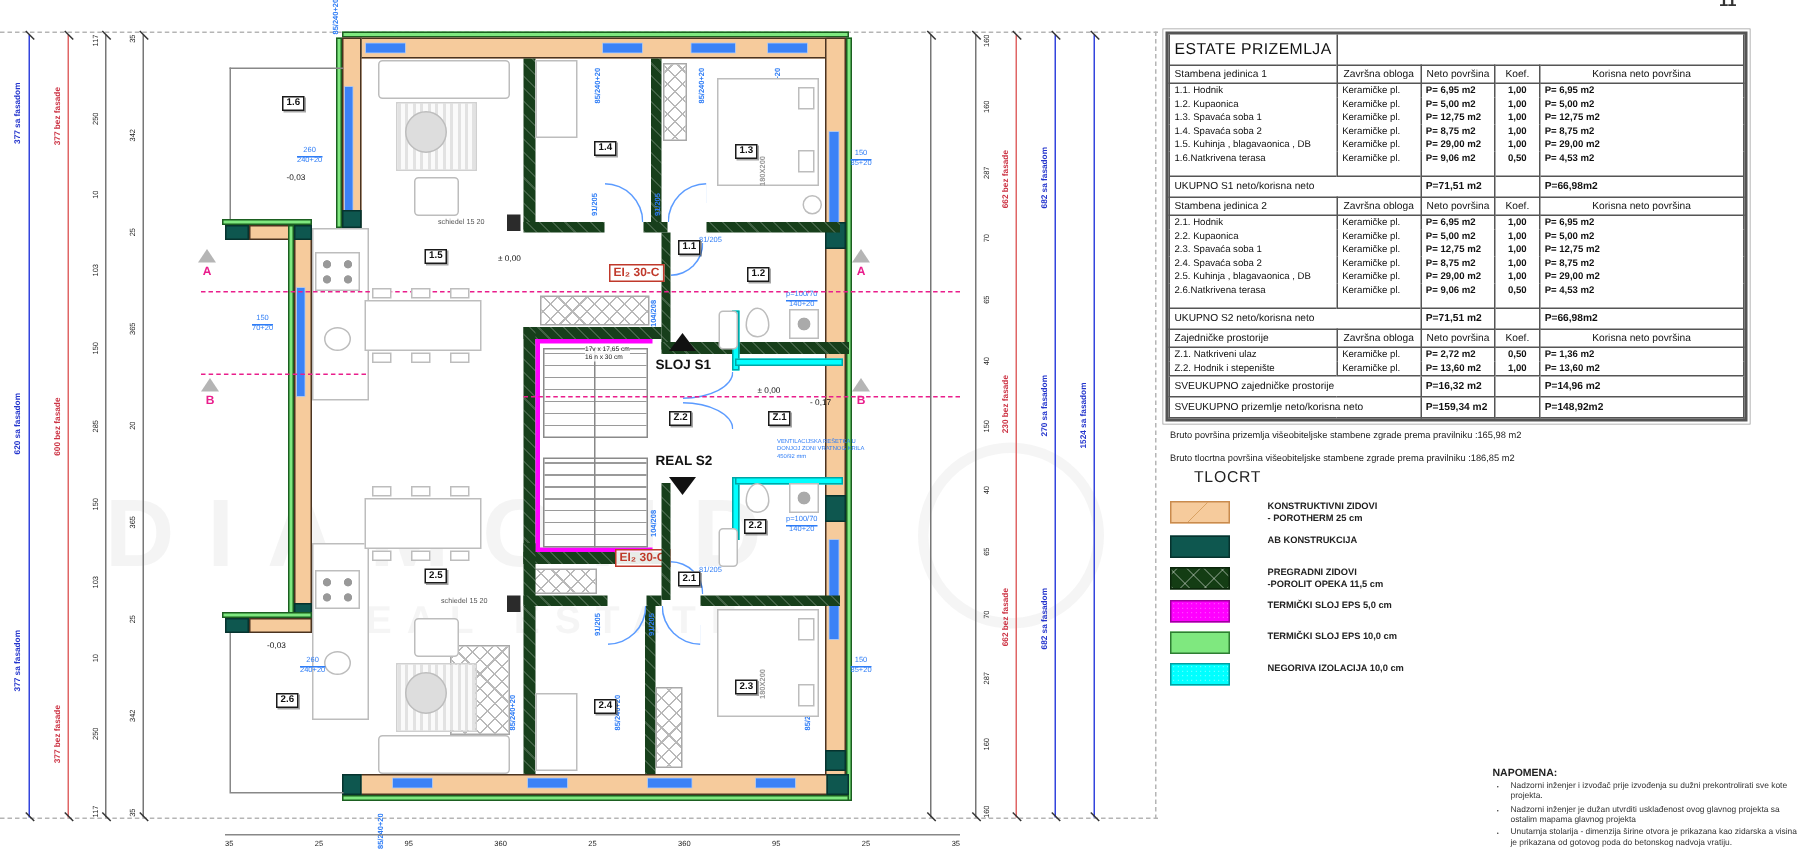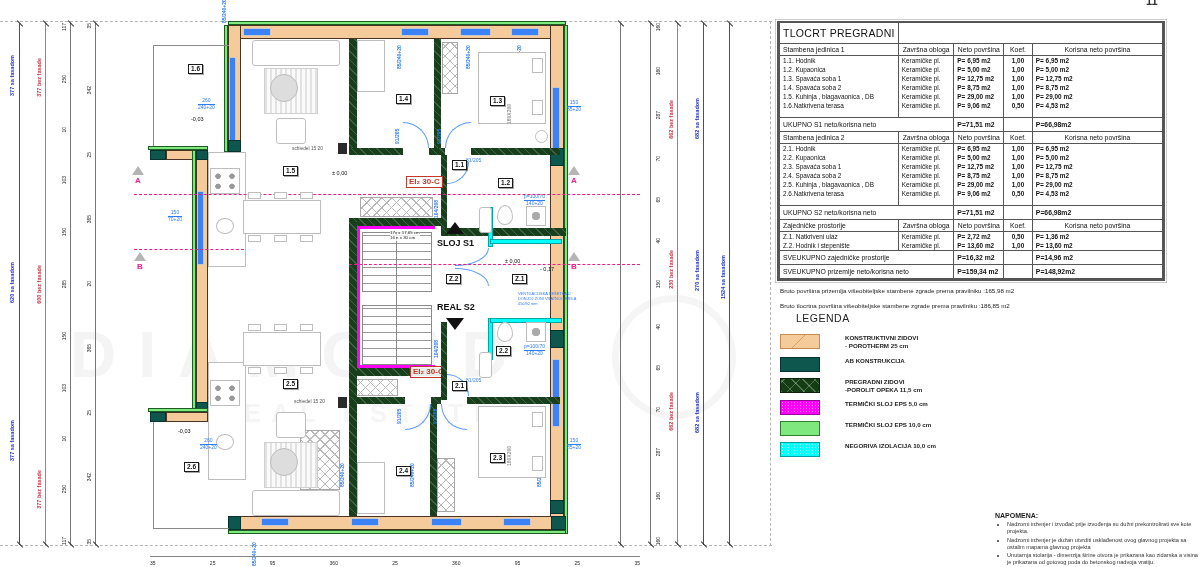--- a/index.html
+++ b/index.html
@@ -406,21 +406,21 @@
   <table class="a" id="areas">
     <colgroup>
         <col style="width:107px">
         <col style="width:56px">
         <col style="width:50px">
         <col style="width:30px">
         <col style="width:143px">
       </colgroup>
     <tbody>
       <tr class="t-title">
-        <td>TLOCRT PREGRADNI</td>
+        <td>ESTATE PRIZEMLJA</td>
         <td colspan="4"></td>
       </tr>
       <tr class="t-sec">
         <td>Stambena jedinica 1</td>
         <td class="hc">Završna obloga</td>
         <td class="hc">Neto površina</td>
         <td class="hc">Koef.</td>
         <td class="hc">Korisna neto površina</td>
       </tr>
     </tbody>
@@ -587,21 +587,21 @@
       </tr>
     </tbody>
   </table>
 
   <div class="a" id="bruto">
     <div>Bruto površina prizemlja višeobiteljske stambene zgrade prema pravilniku :165,98 m2</div>
     <div>Bruto tlocrtna površina  višeobiteljske stambene zgrade prema pravilniku :186,85 m2</div>
   </div>
 
   <div class="a" id="legend">
-    <h3>LEGENDA</h3>
+    <h3>TLOCRT</h3>
     <div id="legend-items">
         <div class="lg-row">
         <span class="sw" data-style="porotherm"></span>
         <span class="lg-lab">
             <b>KONSTRUKTIVNI ZIDOVI</b>
             <b>- POROTHERM 25 cm</b>
           </span>
       </div>
         <div class="lg-row">
         <span class="sw" data-style="ab"></span>

